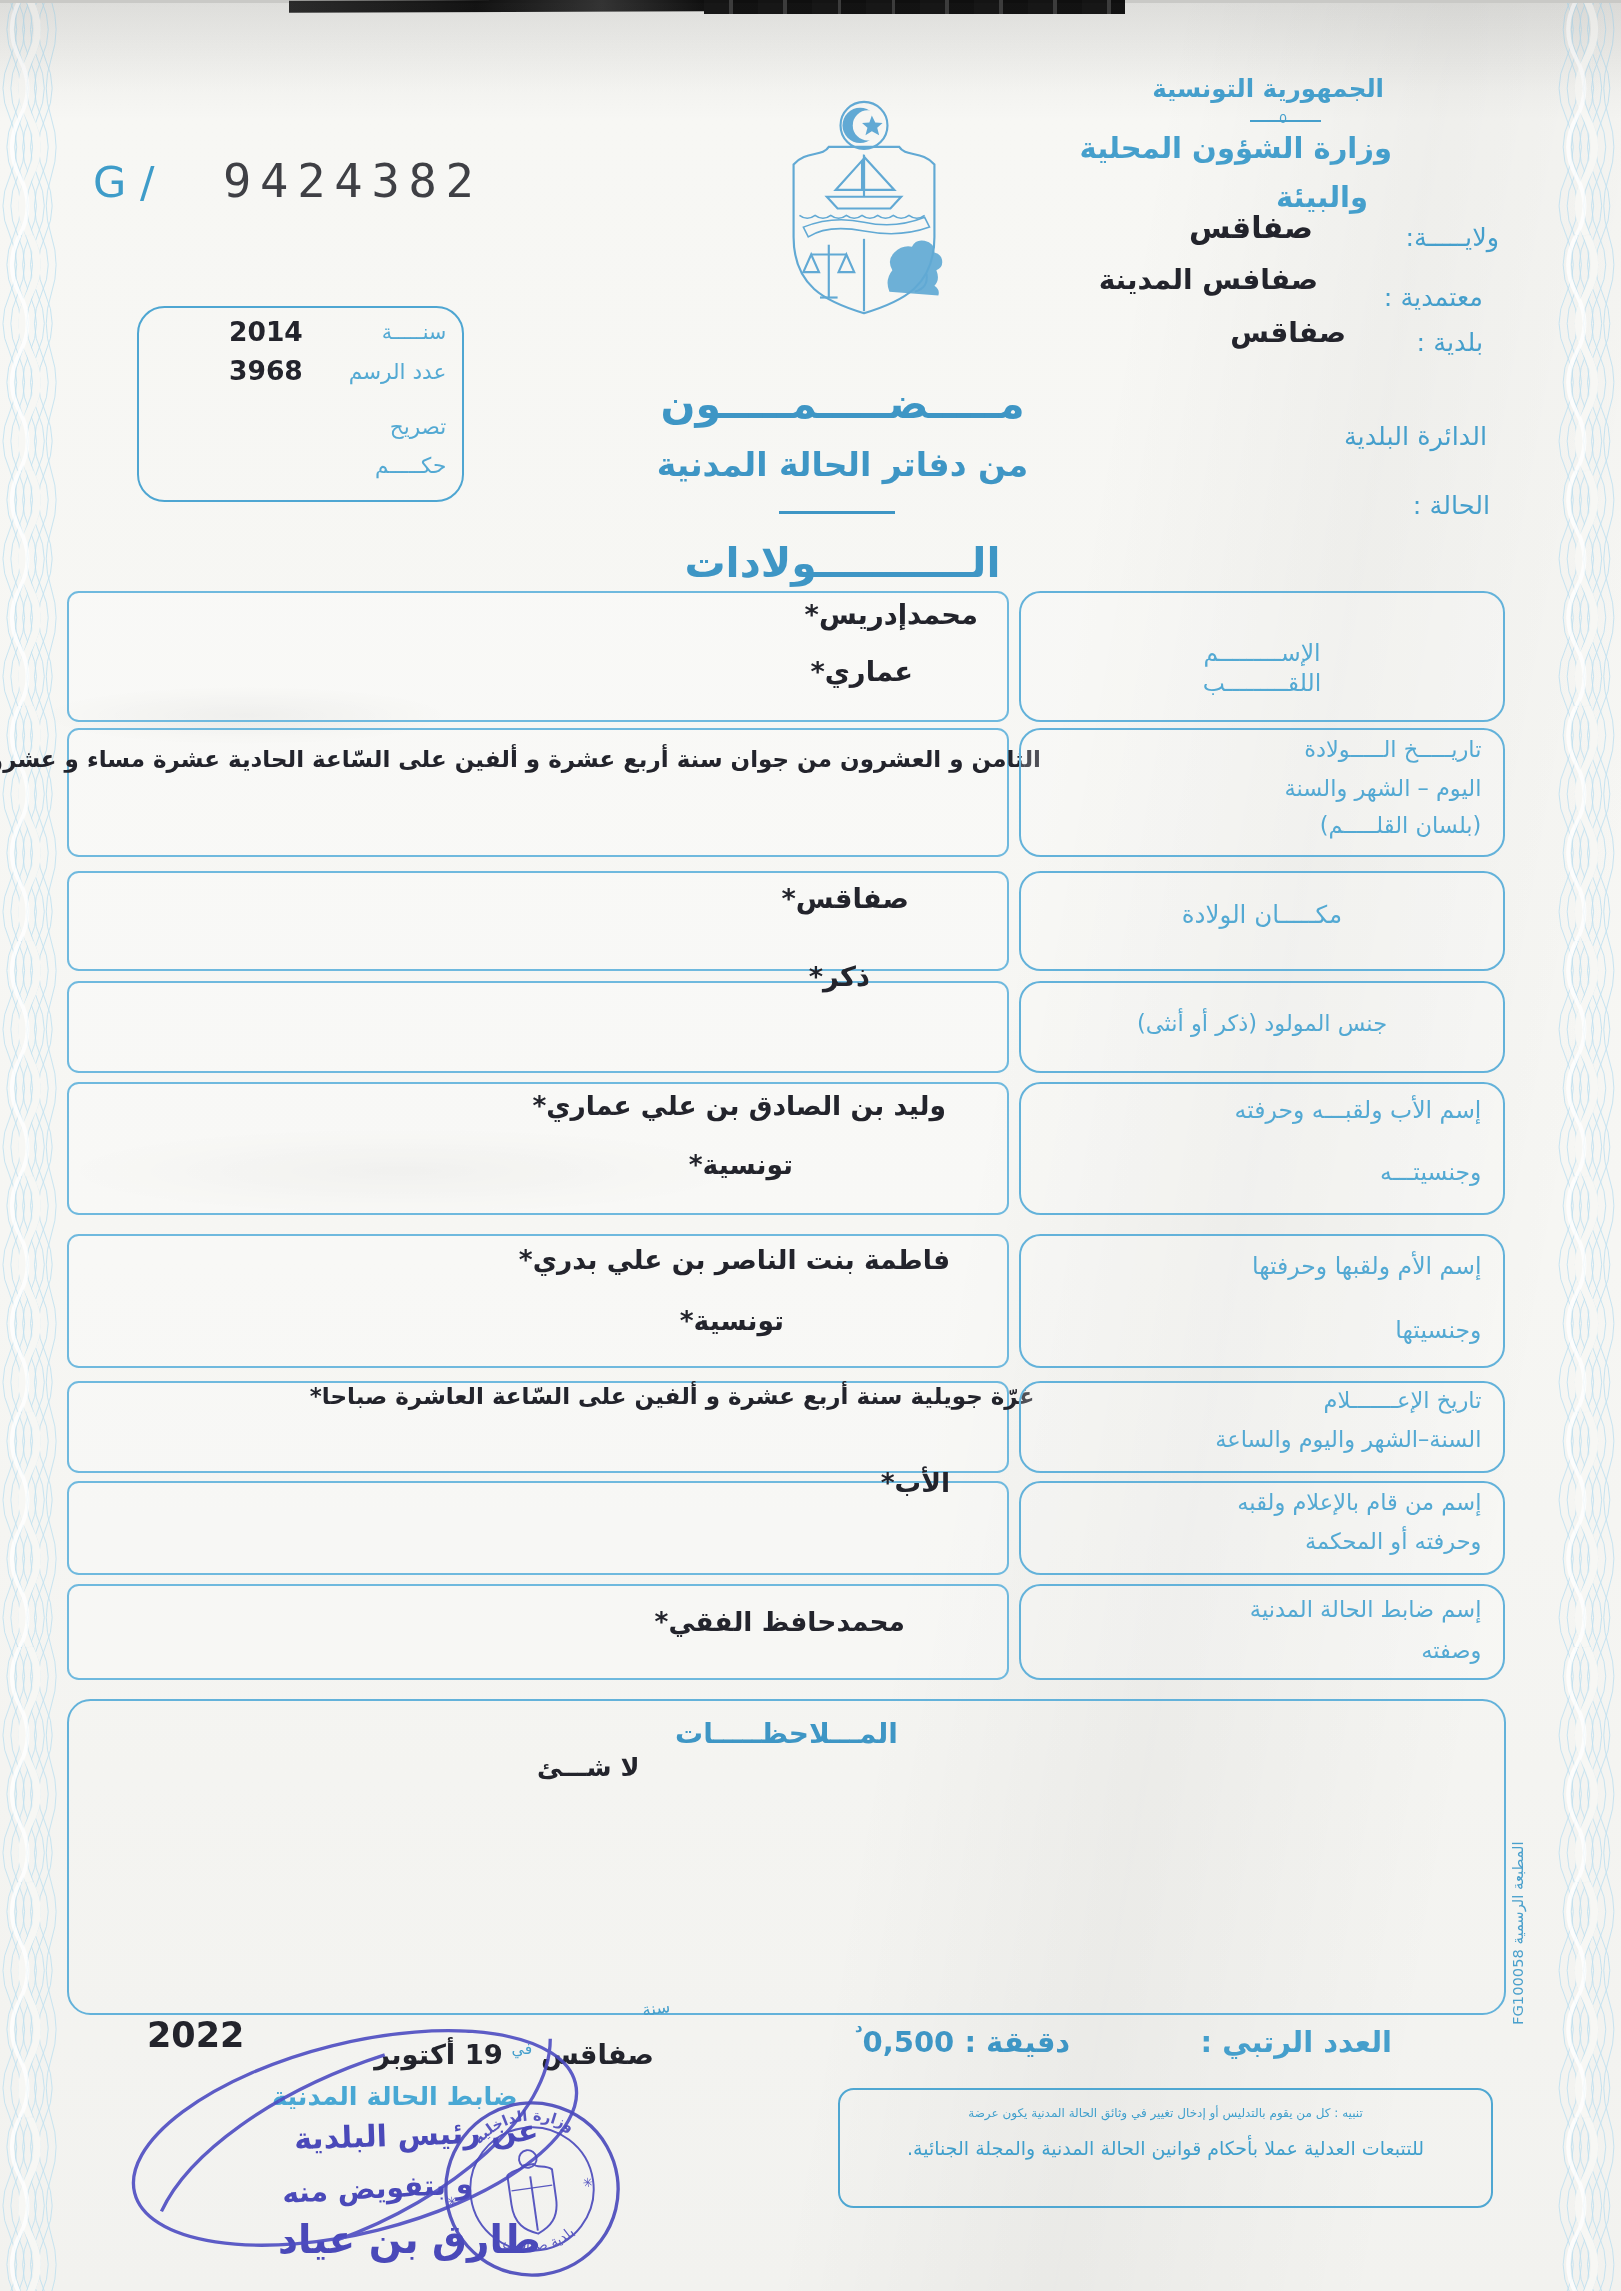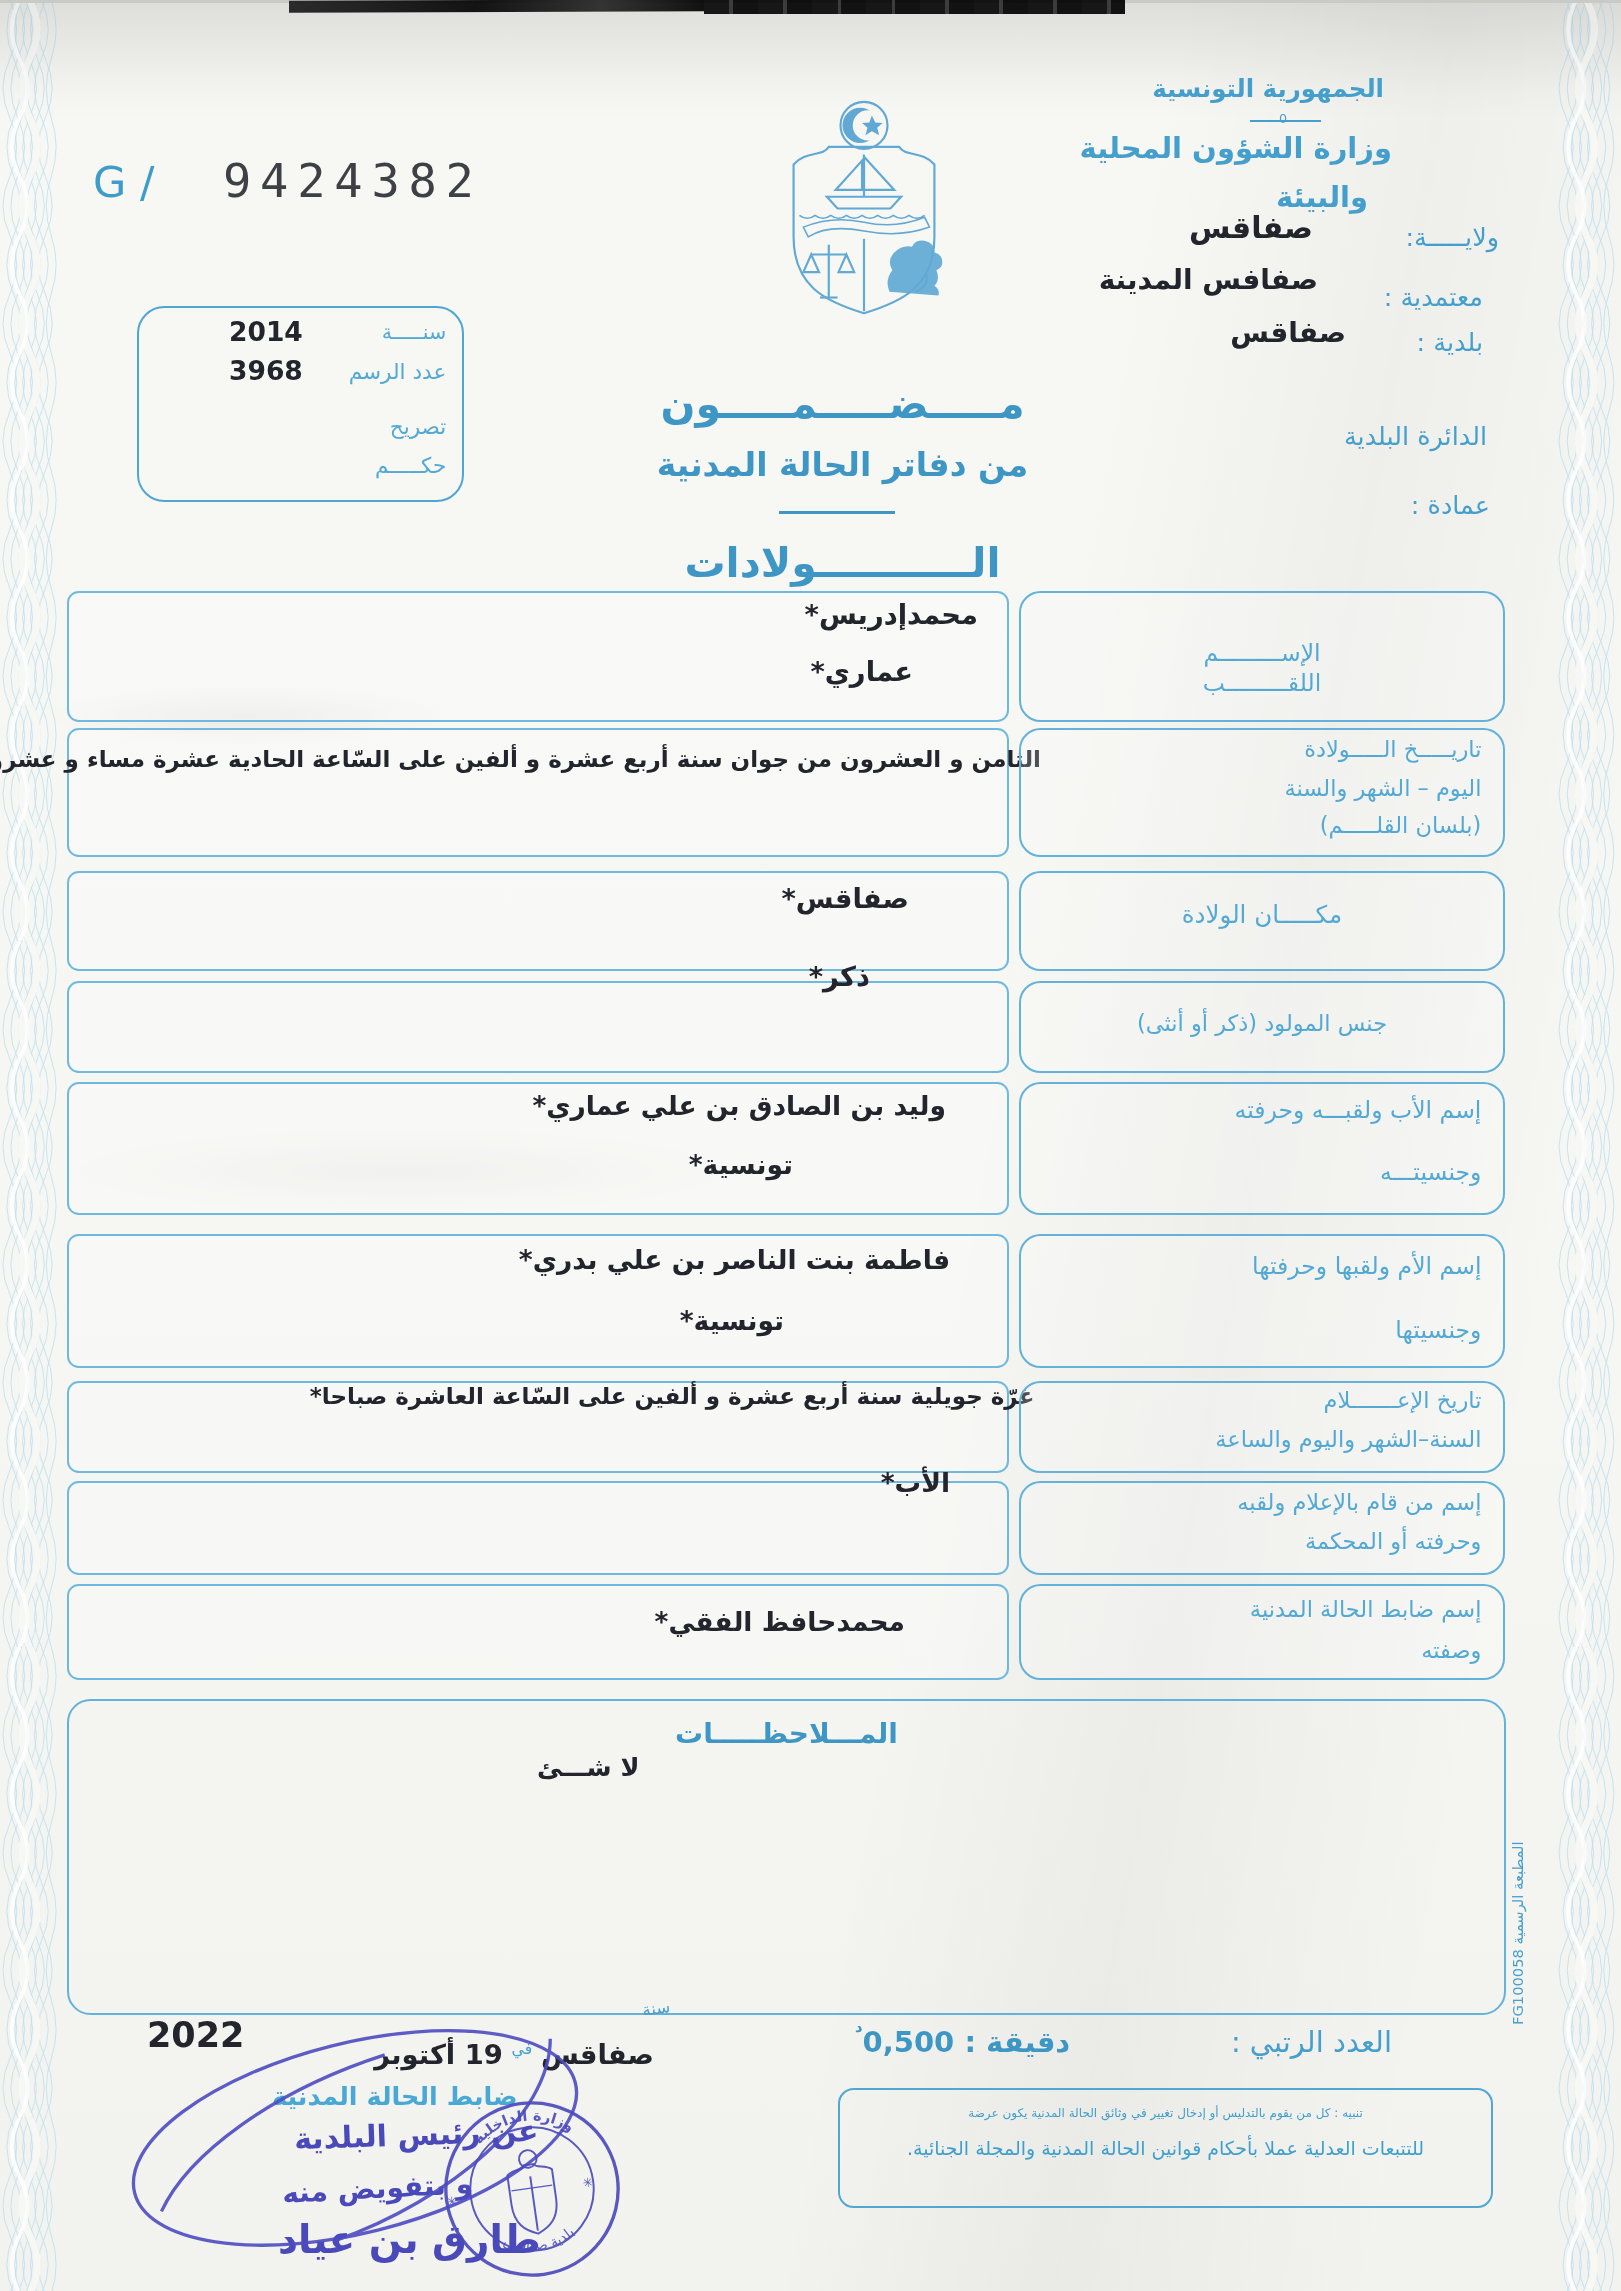--- a/index.html
+++ b/index.html
@@ -107,21 +107,21 @@
   <div class="hdr blue" style="right:229px;top:131px;font-size:29px;font-weight:bold;">وزارة الشؤون المحلية</div>
   <div class="hdr blue" style="right:253px;top:180px;font-size:29px;font-weight:bold;">والبيئة</div>
 
   <div class="hdr blue" style="right:122px;top:222px;font-size:25.5px;">ولايـــــة:</div>
   <div class="hdr dark" style="right:308px;top:210px;font-size:30px;font-weight:bold;">صفاقس</div>
   <div class="hdr blue" style="right:138px;top:282px;font-size:25.5px;">معتمدية :</div>
   <div class="hdr dark" style="right:303px;top:263px;font-size:28px;font-weight:bold;">صفافس المدينة</div>
   <div class="hdr blue" style="right:138px;top:327px;font-size:25.5px;">بلدية :</div>
   <div class="hdr dark" style="right:275px;top:316px;font-size:28px;font-weight:bold;">صفاقس</div>
   <div class="hdr blue" style="right:134px;top:421px;font-size:25.5px;">الدائرة البلدية</div>
-  <div class="hdr blue" style="right:131px;top:490px;font-size:25.5px;">عمادة :</div>
+  <div class="hdr blue" style="right:131px;top:490px;font-size:25.5px;">الحالة :</div>
 
   <div class="title-line" style="top:445px;font-size:33px;">من دفاتر الحالة المدنية</div>
   <div class="title-line" style="top:380px;font-size:41px;">مـــــضـــــمـــــون</div>
   <div class="abs" style="left:779px;top:511px;width:116px;height:2.9px;background:#3e96c5;"></div>
   <div class="title-line" style="top:539px;font-size:41px;">الـــــــــــولادات</div>
 
   <div id="rows">
       <div class="value-box" style="top: 591px; height: 127px;">
         <div class="value-line" style="right: 29px; top: 5.9px; font-size: 27.4px;">محمدإدريس*</div>
         <div class="value-line" style="right: 94px; top: 63px; font-size: 27.4px;">عماري*</div>
@@ -189,21 +189,21 @@
       </div>
     </div>
 
   <div class="abs" style="left:67px;top:1699px;width:1435px;height:312px;border:2.5px solid #63b2da;border-radius:23.5px;">
     <div style="position:absolute;left:0;right:0;top:15.7px;text-align:center;color:#3e96c5;font-weight:bold;font-size:28px;letter-spacing:1px;">المـــلاحظـــــات</div>
     <div style="position:absolute;left:468px;top:51px;color:#23242c;font-weight:bold;font-size:25.5px;">لا شـــئ</div>
   </div>
 
   <div class="abs" style="left:1509px;top:2025px;transform:rotate(-90deg);transform-origin:left top;white-space:nowrap;color:#4aa0cc;font-size:14.7px;">المطبعة الرسمية FG100058</div>
 
-  <div class="hdr blue" style="right:229px;top:2025px;font-size:29px;font-weight:normal;">العدد الرتبي :</div>
+  <div class="hdr blue" style="right:229px;top:2025px;font-size:29px;font-weight:bold;">العدد الرتبي :</div>
   <div class="abs" style="left:855px;top:2025px;font-size:29px;font-weight:bold;color:#3e96c5;white-space:nowrap;">
     <span>دقيقة :</span>
     <span>0,500</span><sup class="tiny">د</sup>
   </div>
   <div class="abs" style="left:838px;top:2088px;width:655px;height:120px;border:2.5px solid #4fa7d2;border-radius:15.7px;text-align:center;padding-top:15.7px;box-sizing:border-box;">
     <div style="color:#3f9fcc;font-size:12px;white-space:nowrap;">تنبيه : كل من يقوم بالتدليس أو إدخال تغيير في وثائق الحالة المدنية يكون عرضة</div>
     <div style="color:#3f9fcc;font-size:19px;margin-top:17.6px;white-space:nowrap;">للتتبعات العدلية عملا بأحكام قوانين الحالة المدنية والمجلة الجنائية.</div>
   </div>
 
   <div class="abs blue" style="left:642px;top:1998px;font-size:16.7px;transform:rotate(-9deg);">سنة</div>

